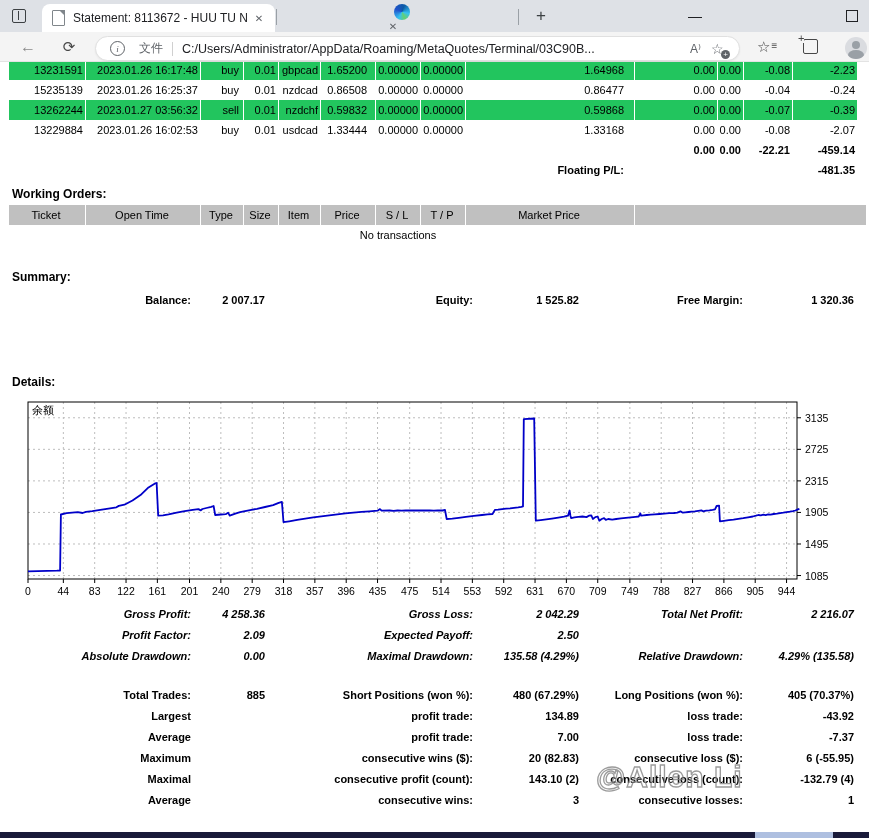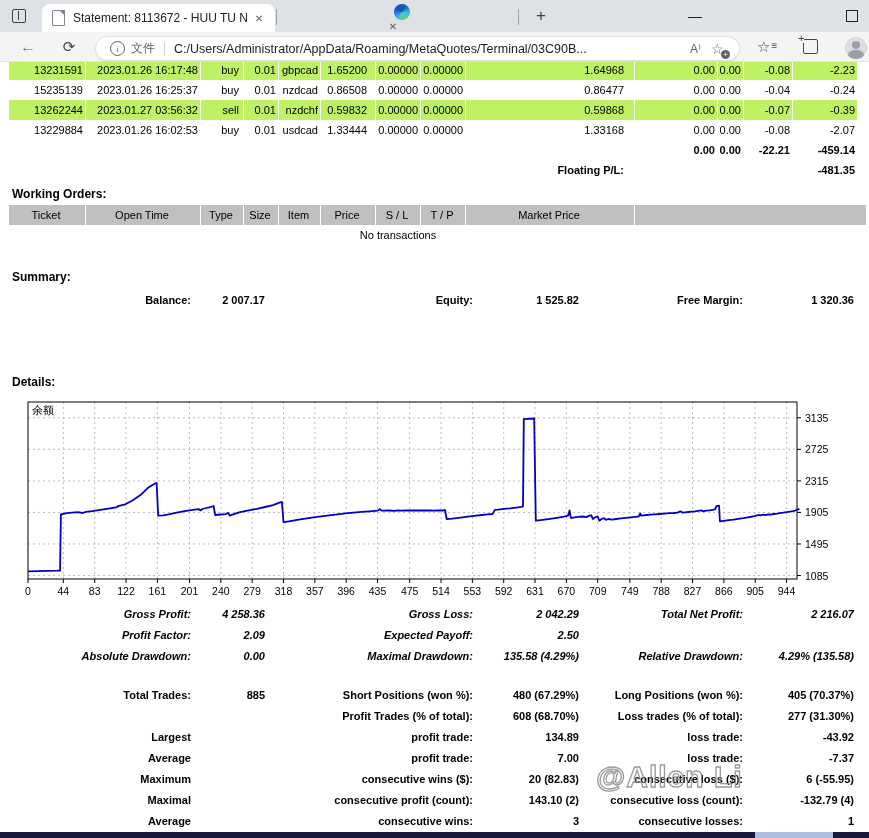--- a/index.html
+++ b/index.html
@@ -27,42 +27,42 @@
   .winbtn.min{left:672px;width:46px;font-size:14px;}
   .winbtn.max{left:835px;width:34px;}
   .winbtn.max .box{width:10px;height:10px;border:1.2px solid #202124;}
 
   .toolbar{position:absolute;left:0;top:32px;width:869px;height:30px;background:#f4f4f4;border-bottom:1px solid #e3e3e3;box-sizing:border-box;}
   .navbtn{position:absolute;top:36px;width:22px;height:22px;display:flex;align-items:center;justify-content:center;font-size:16px;color:#474747;cursor:pointer;}
   .navbtn.back{left:17px;color:#8a8a8a;}
   .navbtn.refresh{left:58px;font-size:15px;}
   .omnibox{position:absolute;left:95px;top:36px;width:645px;height:25px;background:#fff;border:1px solid #e0e0e0;border-radius:14px;display:flex;align-items:center;box-sizing:border-box;box-shadow:0 1px 2px rgba(0,0,0,.06);cursor:text;}
   .omnibox .info{width:13px;height:13px;border:1.2px solid #5f6368;border-radius:50%;font-size:9px;color:#5f6368;display:flex;align-items:center;justify-content:center;margin-left:14px;flex:none;font-style:italic;font-family:"Liberation Serif",serif;}
-  .omnibox .filelbl{font-size:12px;color:#5f6368;margin-left:6px;white-space:nowrap;}
+  .omnibox .filelbl{font-size:12px;color:#5f6368;margin-left:14px;white-space:nowrap;}
   .omnibox .sep{width:1px;height:14px;background:#d0d0d0;margin:0 9px;flex:none;}
   .omnibox .url{font-size:12.5px;color:#202124;white-space:nowrap;overflow:hidden;flex:1;}
   .omnibox .aicon{font-size:12px;color:#5f6368;margin:0 10px 0 8px;flex:none;cursor:pointer;}
   .omnibox .staradd{position:relative;width:16px;height:16px;margin-right:12px;flex:none;font-size:14px;color:#5f6368;line-height:16px;cursor:pointer;}
   .omnibox .staradd:after{content:"+";position:absolute;right:-3px;bottom:-2px;width:9px;height:9px;background:#5f6368;color:#fff;border-radius:50%;font-size:8px;line-height:9px;text-align:center;}
   .tbico{position:absolute;top:38px;font-size:15px;color:#474747;cursor:pointer;}
   .tbico.favbar{left:757px;}
   .tbico.favbar:after{content:"≡";font-size:10px;position:relative;top:-3px;left:1px;}
   .collections{position:absolute;left:803px;top:39px;width:13px;height:13px;border:1.4px solid #474747;border-radius:2px;cursor:pointer;}
   .collections:before{content:"+";position:absolute;left:-6px;top:-7px;background:#f4f4f4;font-size:11px;color:#474747;line-height:10px;}
   .avatar{position:absolute;left:845px;top:37px;width:22px;height:22px;border-radius:50%;background:#dadce0;overflow:hidden;cursor:pointer;}
   .avatar .head{position:absolute;left:7px;top:4px;width:8px;height:8px;border-radius:50%;background:#9aa0a6;}
   .avatar .bod{position:absolute;left:3px;top:13px;width:16px;height:10px;border-radius:50%;background:#9aa0a6;}
 
   
   .content{position:absolute;left:0;top:62px;width:869px;height:770px;background:#fff;overflow:hidden;font-size:11px;color:#000;}
   .content table{border-collapse:separate;border-spacing:1px 0;table-layout:fixed;}
   .content td,.content th{height:20px;padding:0 2px 0 0;overflow:hidden;white-space:nowrap;font-size:11px;}
   #trades{position:absolute;top:-2px;left:8px;}
   #trades td{text-align:right;}
-  #trades tr.alt td{background:#bef264;}
+  #trades tr.alt td{background:#22c55e;}
   #trades td.c-type{padding-right:4px;}
   #trades td.c-price{padding-right:8px;}
   #trades td.c-mkt{padding-right:10px;}
   #trades tr.totals td, #trades tr.floating td{font-weight:bold;background:#fff;}
   #wo-title,#summary-title,#details-title{position:absolute;left:12px;font-weight:bold;font-size:12px;}
   #wo-title{top:125px;}
   #wo-table{position:absolute;top:143px;left:8px;}
   #wo-table th{background:#C0C0C0;font-weight:normal;text-align:center;}
   #no-trans{position:absolute;top:167px;left:8px;width:780px;text-align:center;}
   #summary-title{top:208px;}
@@ -431,28 +431,20 @@
       <tbody>
           <tr>
             <td>Total Trades:</td>
             <td>885</td>
             <td>Short Positions (won %):</td>
             <td>480 (67.29%)</td>
             <td>Long Positions (won %):</td>
             <td>405 (70.37%)</td>
           </tr>
           <tr>
-            <td></td>
-            <td></td>
-            <td>Profit Trades (% of total):</td>
-            <td>608 (68.70%)</td>
-            <td>Loss trades (% of total):</td>
-            <td>277 (31.30%)</td>
-          </tr>
-          <tr>
             <td>Largest</td>
             <td></td>
             <td>profit trade:</td>
             <td>134.89</td>
             <td>loss trade:</td>
             <td>-43.92</td>
           </tr>
           <tr>
             <td>Average</td>
             <td></td>

